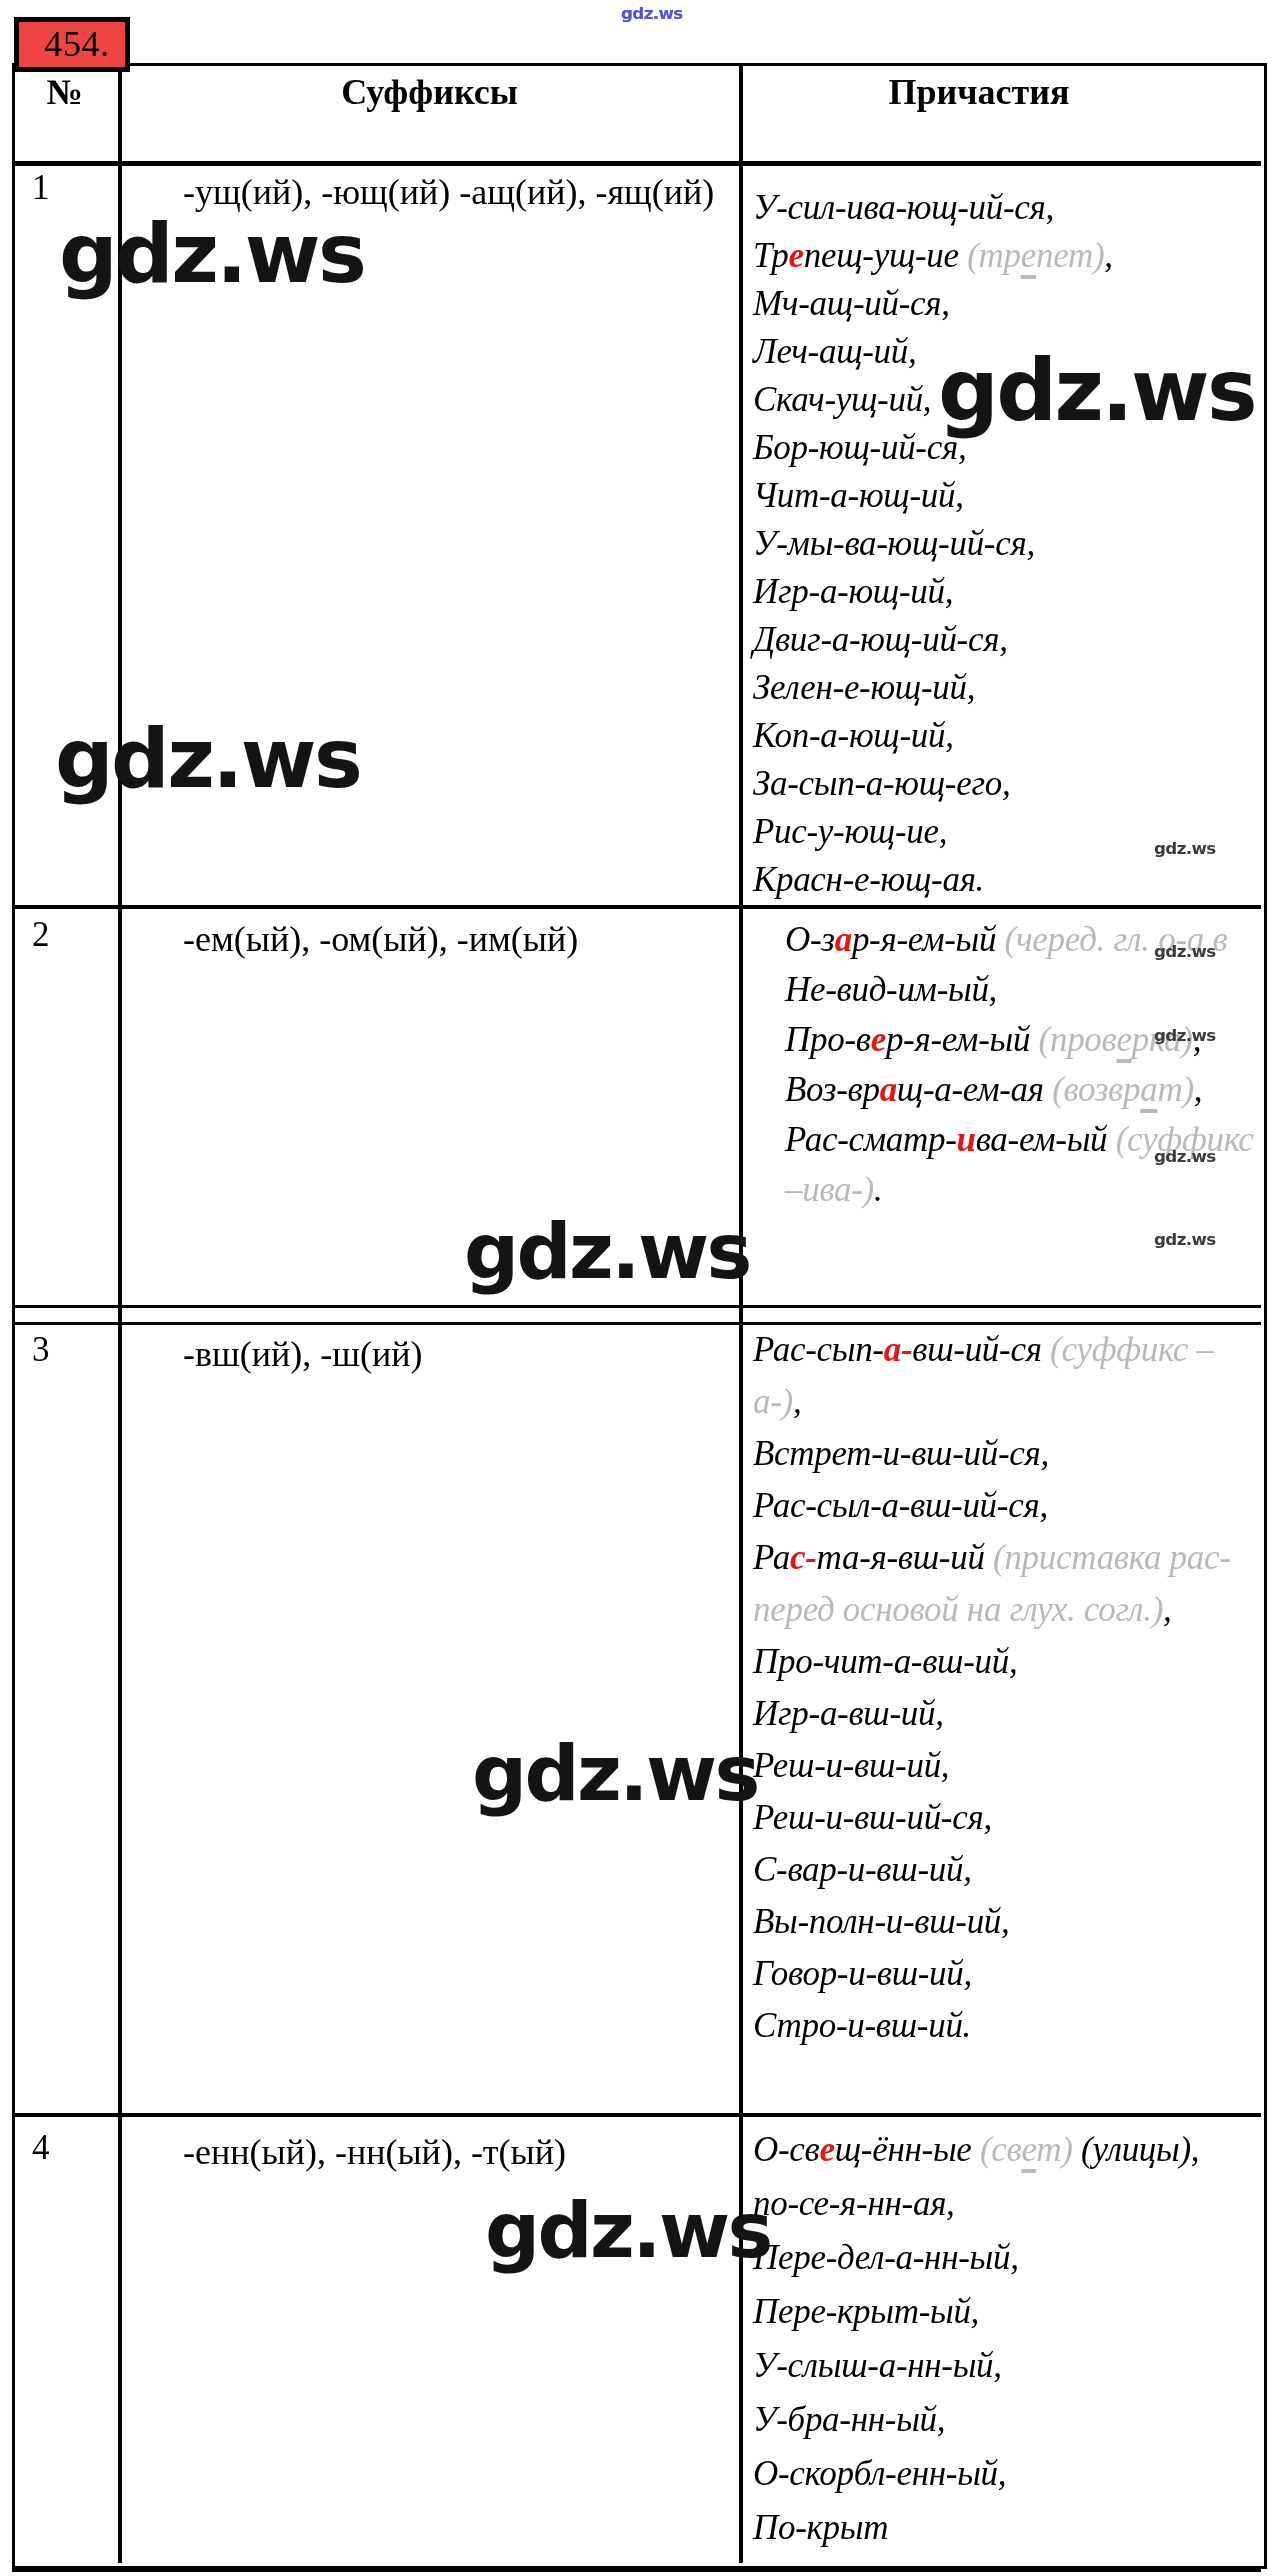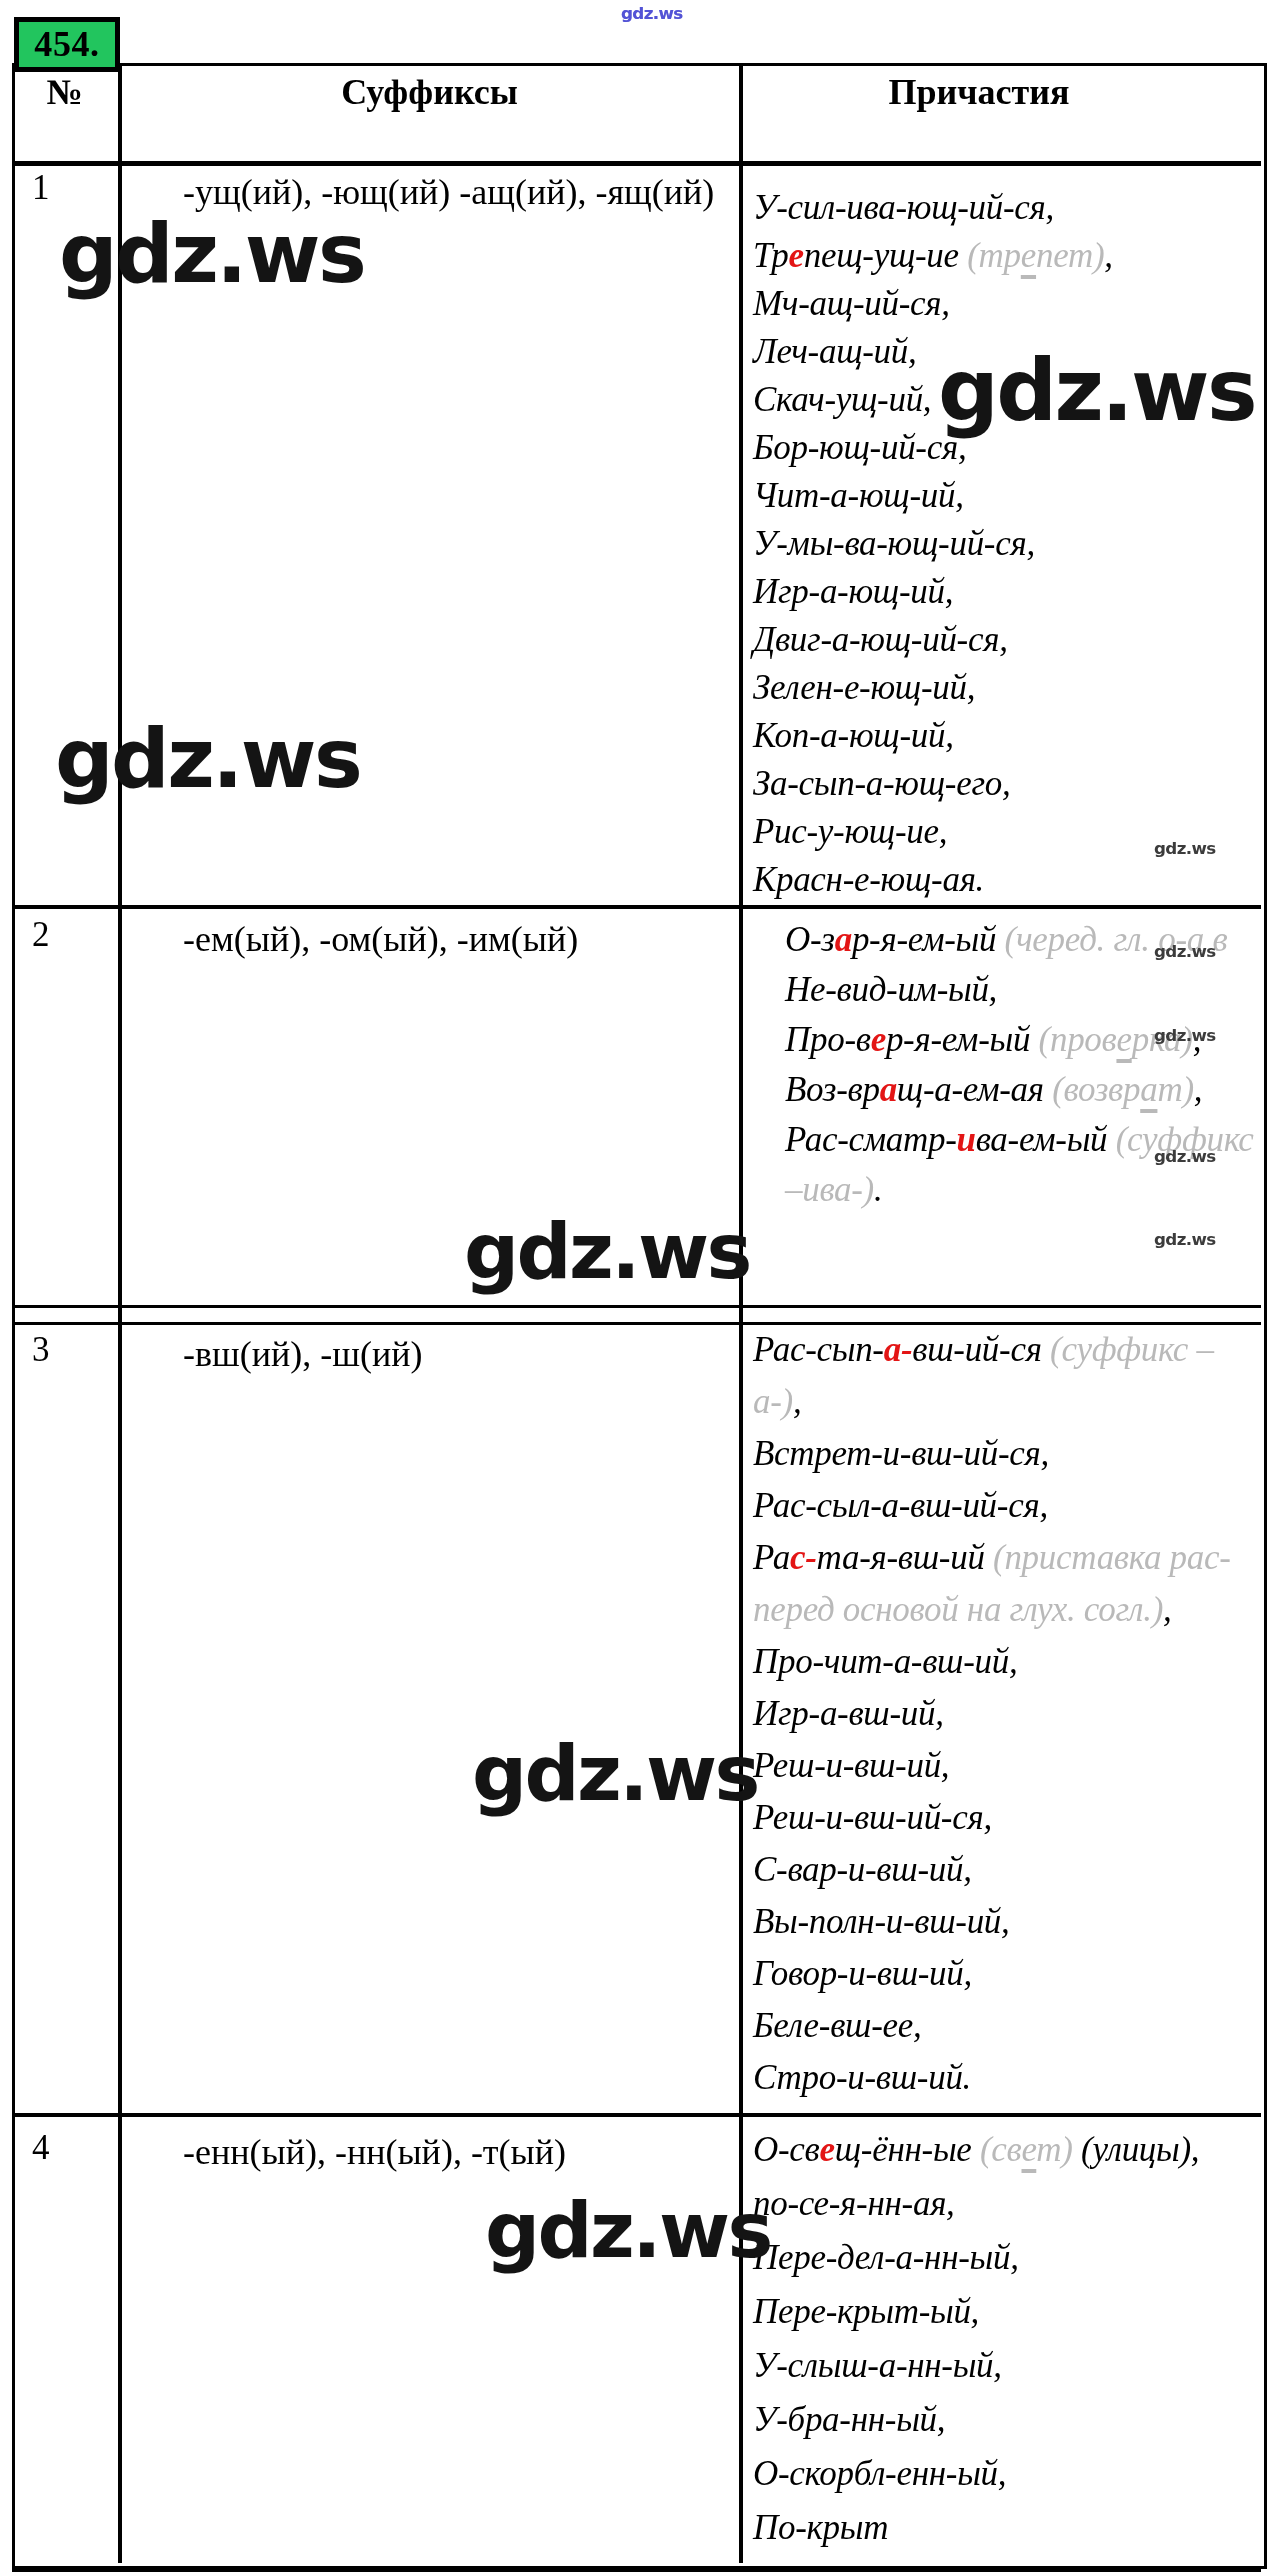--- a/index.html
+++ b/index.html
@@ -1,21 +1,21 @@
 <!DOCTYPE html>
 <html style="font-size:10.3px"><head>
 <meta charset="utf-8">
 <style>
   html,body{margin:0;padding:0;background:#fff;}
   #page{position:relative;width:1272px;height:2576px;background:#fff;overflow:hidden;
         font-family:"Liberation Serif","DejaVu Serif",serif;color:#000;}
   
   #ex-box{position:absolute;left:14px;top:16.7px;width:96px;height:45px;border:5.1px solid #000;
-          background:#22c55e;z-index:3;display:flex;align-items:center;justify-content:center;
-          font-weight:bold;font-size:36px;letter-spacing:0.6px;}
+          background:#ef4444;z-index:3;display:flex;align-items:center;justify-content:center;
+          font-weight:normal;font-size:36px;letter-spacing:0.6px;padding-left:10px;}
   
   .frame{position:absolute;left:11.6px;top:63px;width:1249px;height:2500px;border:3.9px solid #000;z-index:1;}
   .vline,.hline{position:absolute;background:#000;z-index:1;}
   #v1{left:118px;top:63px;width:3.9px;height:2500px;}
   #v2{left:739px;top:63px;width:3.9px;height:2500px;}
   #h-header{left:11.6px;top:161px;width:1249px;height:4.5px;}
   #h-r1{left:11.6px;top:905px;width:1249px;height:3.9px;}
   #h-r2a{left:11.6px;top:1305px;width:1249px;height:3.2px;}
   #h-r2b{left:11.6px;top:1322px;width:1249px;height:3.2px;}
   #h-r3{left:11.6px;top:2113px;width:1249px;height:3.9px;}
@@ -124,21 +124,20 @@
       <div><span>Рас-сыл-а-вш-ий-ся,</span></div>
       <div><span>Ра</span><span class="seg-red">с-</span><span>та-я-вш-ий </span><span class="seg-gray">(приставка рас-</span></div>
       <div><span class="seg-gray">перед основой на глух. согл.)</span><span>,</span></div>
       <div><span>Про-чит-а-вш-ий,</span></div>
       <div><span>Игр-а-вш-ий,</span></div>
       <div><span>Реш-и-вш-ий,</span></div>
       <div><span>Реш-и-вш-ий-ся,</span></div>
       <div><span>С-вар-и-вш-ий,</span></div>
       <div><span>Вы-полн-и-вш-ий,</span></div>
       <div><span>Говор-и-вш-ий,</span></div>
-      <div><span>Беле-вш-ее,</span></div>
       <div><span>Стро-и-вш-ий.</span></div>
     </div>
   <div class="part" id="part-r4">
       <div><span>О-св</span><span class="seg-red">е</span><span>щ-ённ-ые </span><span class="seg-gray">(св</span><span class="seg-grayu">е</span><span class="seg-gray">т)</span><span> (улицы),</span></div>
       <div><span>по-се-я-нн-ая,</span></div>
       <div><span>Пере-дел-а-нн-ый,</span></div>
       <div><span>Пере-крыт-ый,</span></div>
       <div><span>У-слыш-а-нн-ый,</span></div>
       <div><span>У-бра-нн-ый,</span></div>
       <div><span>О-скорбл-енн-ый,</span></div>

